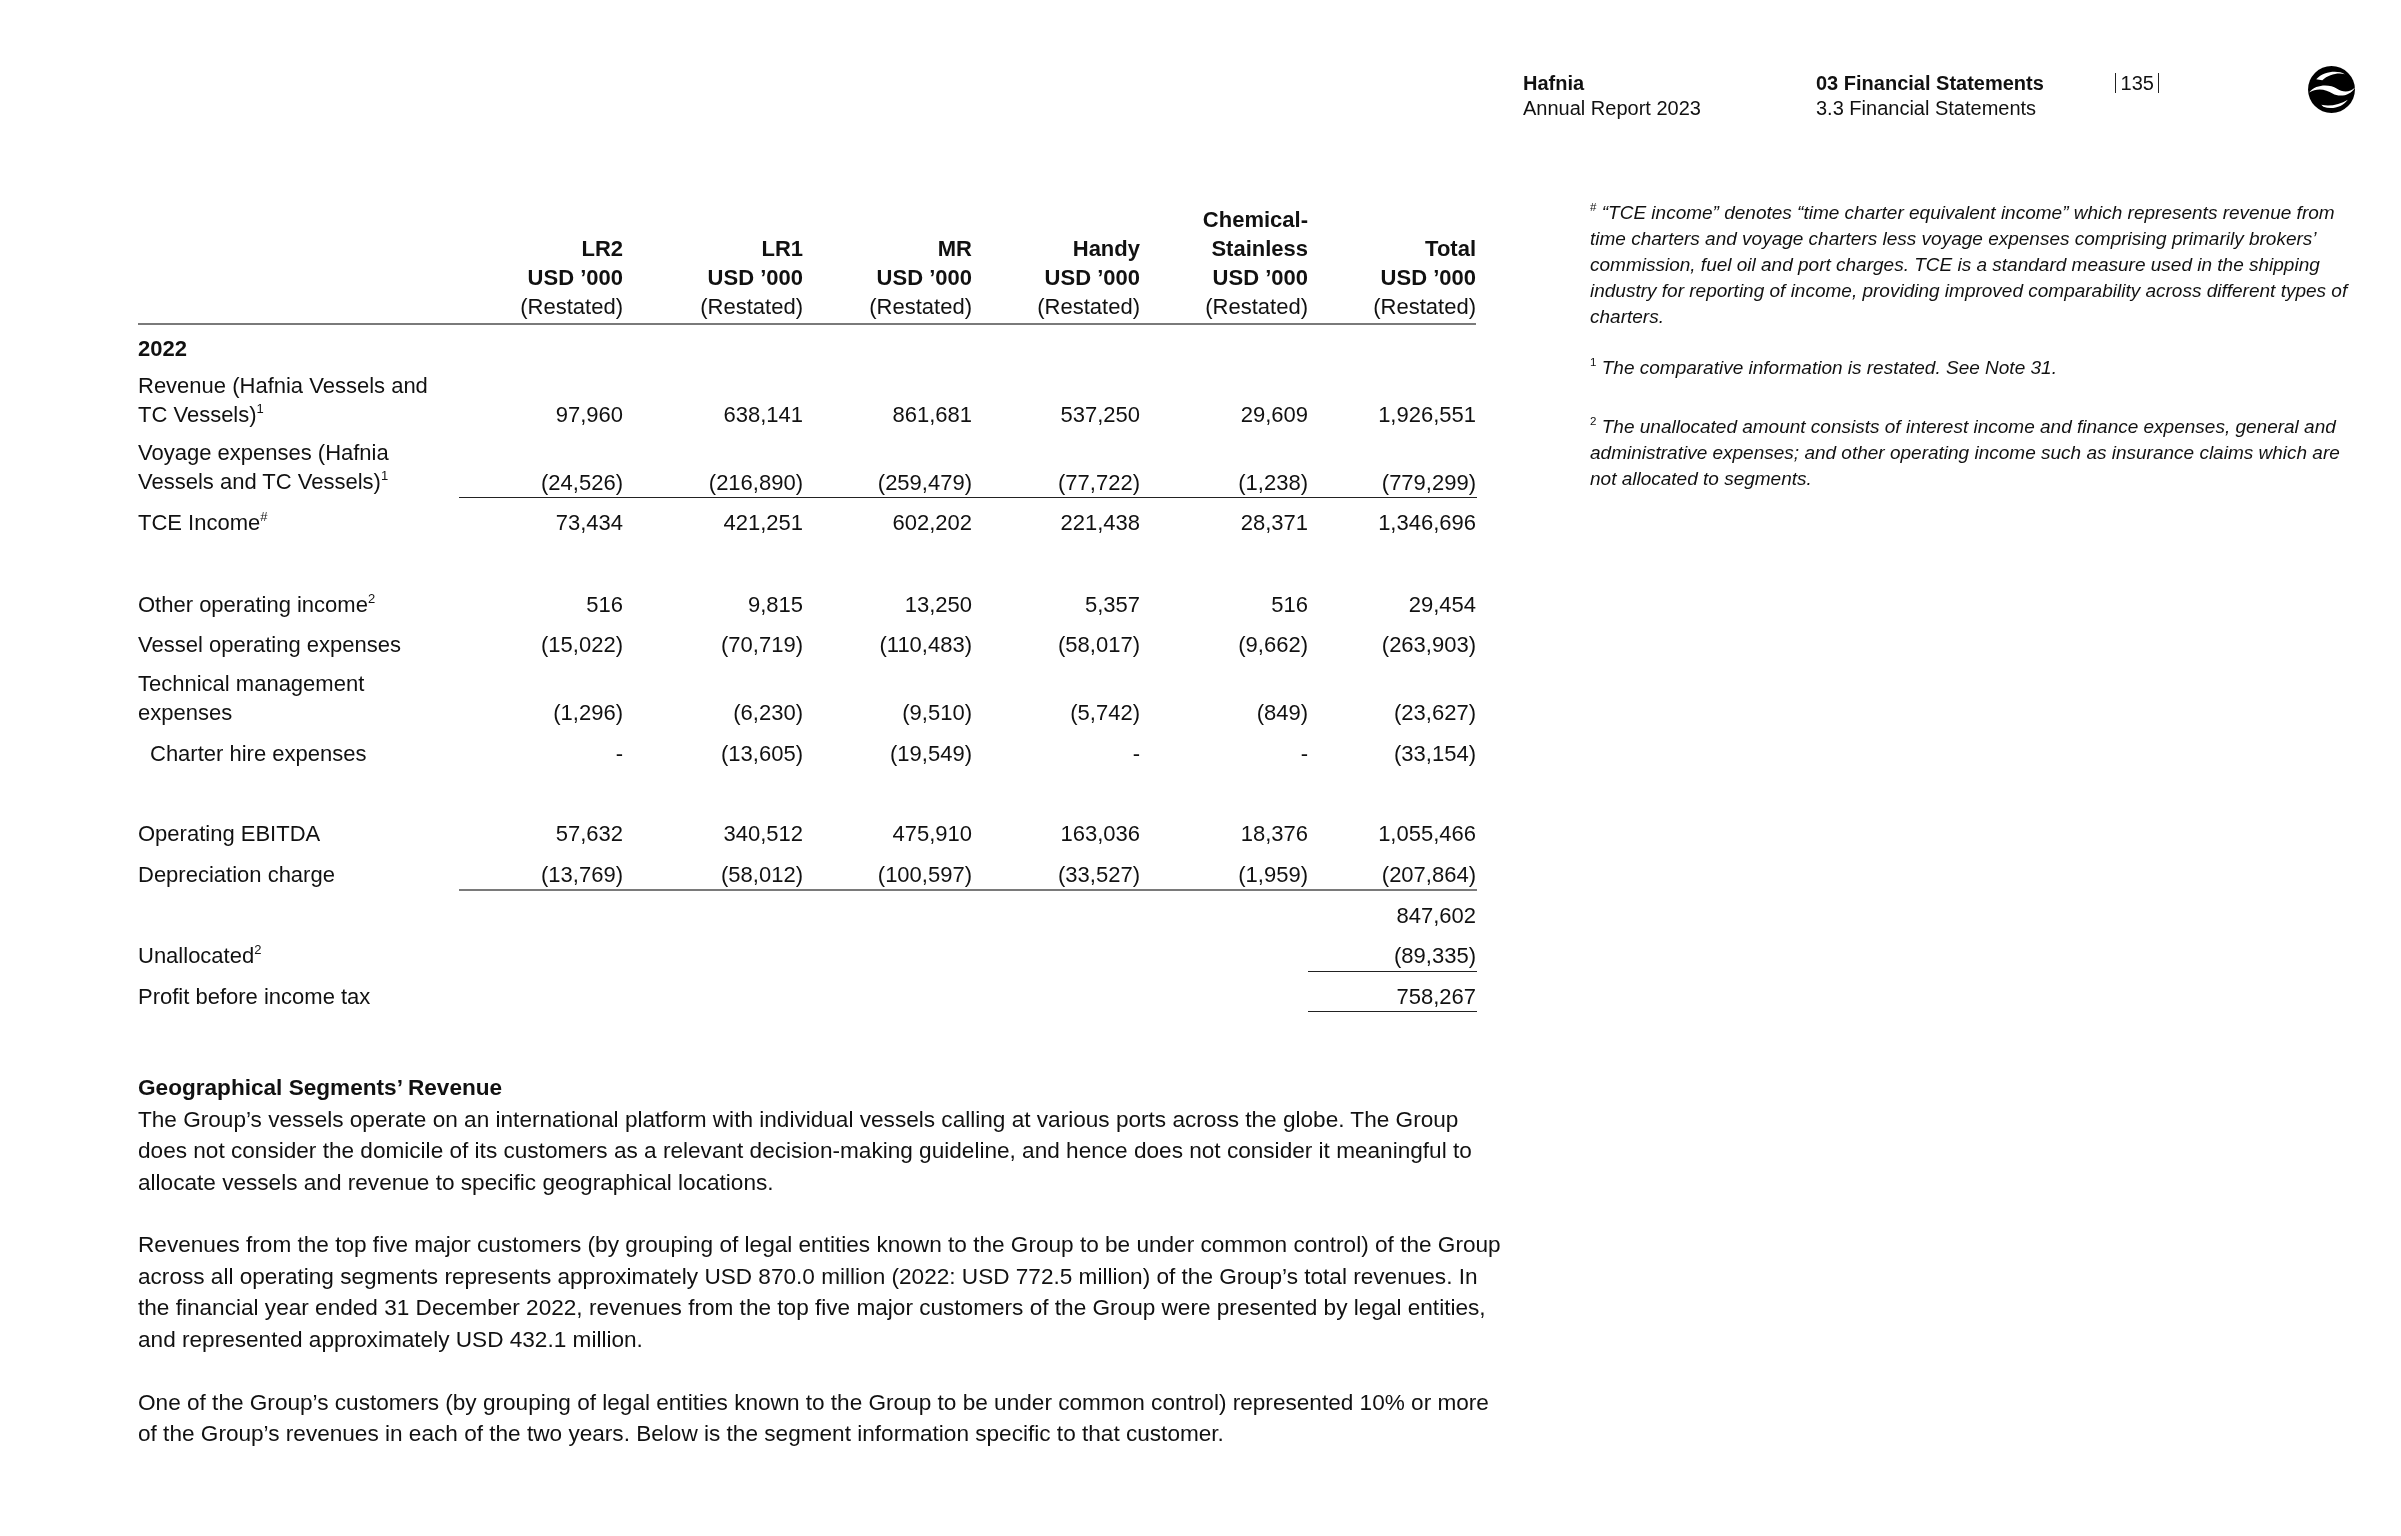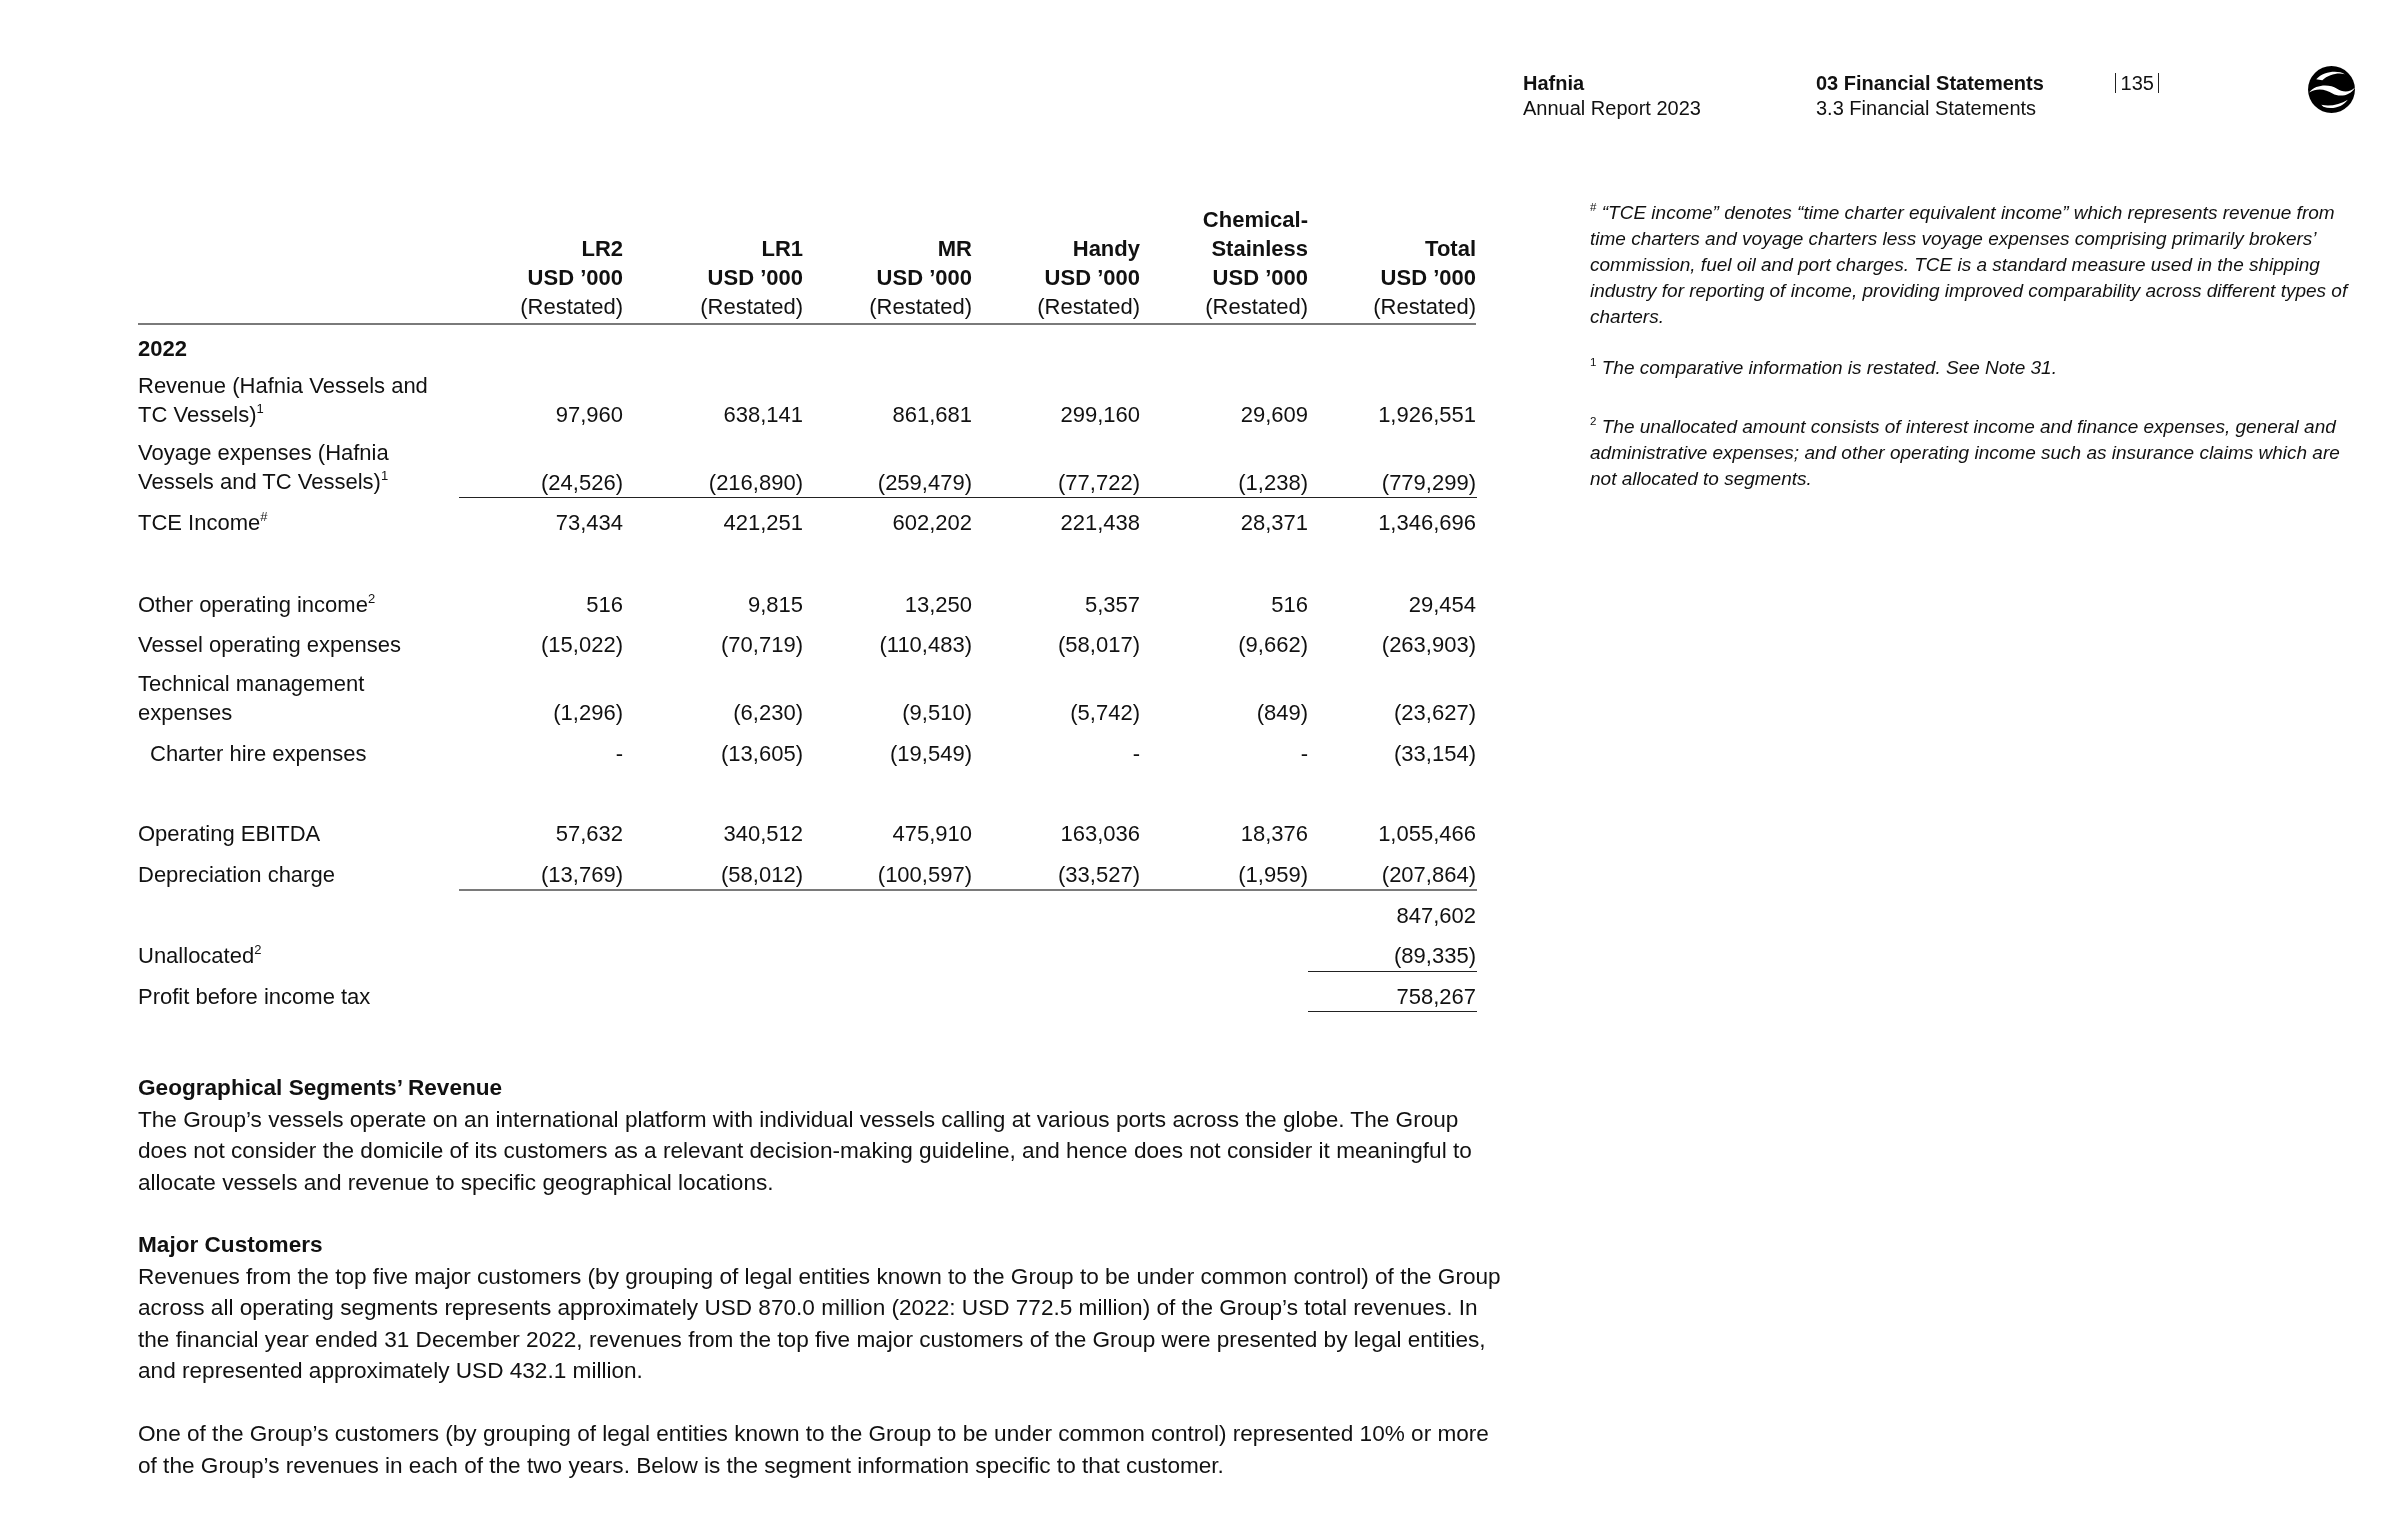--- a/index.html
+++ b/index.html
@@ -95,21 +95,21 @@
   <div class="lbl year" style="top:334px;">2022</div>
 
   <div class="lbl" style="top:371px;">
     <div>Revenue (Hafnia Vessels and</div>
     <div><span>TC Vessels)</span><sup>1</sup></div>
   </div>
   <div>
     <div class="num" style="left:418px;width:205px;top:400px;">97,960</div>
     <div class="num" style="left:598px;width:205px;top:400px;">638,141</div>
     <div class="num" style="left:767px;width:205px;top:400px;">861,681</div>
-    <div class="num" style="left:935px;width:205px;top:400px;">299,160</div>
+    <div class="num" style="left:935px;width:205px;top:400px;">537,250</div>
     <div class="num" style="left:1103px;width:205px;top:400px;">29,609</div>
     <div class="num" style="left:1271px;width:205px;top:400px;">1,926,551</div>
   </div>
 
   <div class="lbl" style="top:438px;">
     <div>Voyage expenses (Hafnia</div>
     <div><span>Vessels and TC Vessels)</span><sup>1</sup></div>
   </div>
   <div>
     <div class="num" style="left:418px;width:205px;top:468px;">(24,526)</div>
@@ -220,17 +220,16 @@
 </div>
 <div class="fn" style="top:414px;">
   <sup>2</sup> <span>The unallocated amount consists of interest income and finance expenses, general and administrative expenses; and other operating income such as insurance claims which are not allocated to segments.</span>
 </div>
 
 <div class="body" style="top:1072px;">
   <h3>Geographical Segments’ Revenue</h3>
   <p>The Group’s vessels operate on an international platform with individual vessels calling at various ports across the globe. The Group does not consider the domicile of its customers as a relevant decision-making guideline, and hence does not consider it meaningful to allocate vessels and revenue to specific geographical locations.</p>
 </div>
 <div class="body" style="top:1229px;">
-  <h3>Major Customers</h3>
   <p>Revenues from the top five major customers (by grouping of legal entities known to the Group to be under common control) of the Group across all operating segments represents approximately USD 870.0 million (2022: USD 772.5 million) of the Group’s total revenues. In the financial year ended 31 December 2022, revenues from the top five major customers of the Group were presented by legal entities, and represented approximately USD 432.1 million.</p>
   <p style="margin-top:31.5px;">One of the Group’s customers (by grouping of legal entities known to the Group to be under common control) represented 10% or more of the Group’s revenues in each of the two years. Below is the segment information specific to that customer.</p>
 </div>
 
 
 </body></html>

